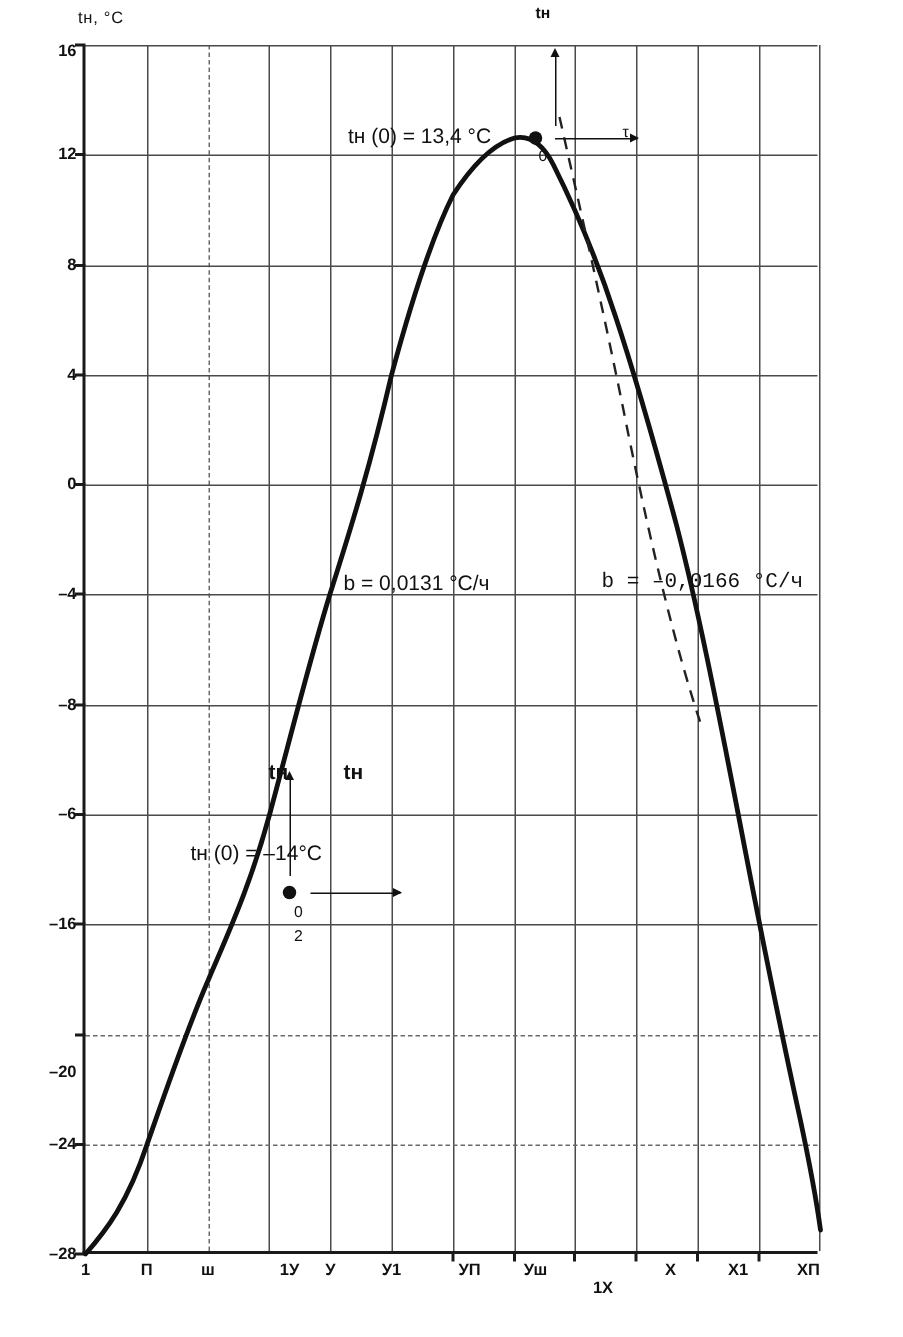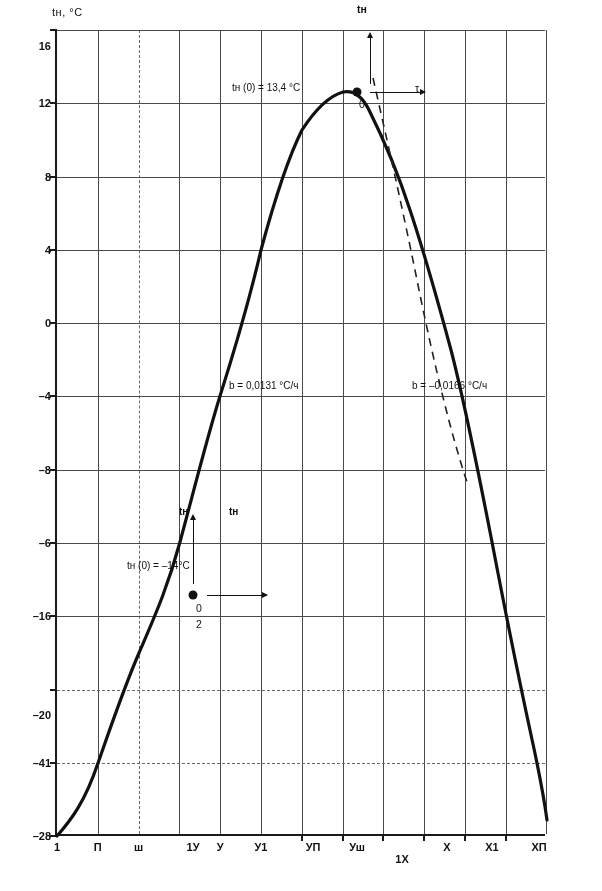--- a/index.html
+++ b/index.html
@@ -15,21 +15,21 @@
   .gridv.dash{width:0;background:transparent;border-left:1px dashed #6a6a6a;}
   .gridh.dash{height:0;background:transparent;border-top:1px dashed #6a6a6a;}
 
   .ytick{position:absolute;right:100%;margin-right:6px;transform:translateY(-50%);font-size:11px;font-weight:bold;white-space:nowrap;}
   .ytickmark{position:absolute;left:-7px;width:7px;height:2px;background:#1a1a1a;transform:translateY(-1px);}
 
   .xtick{position:absolute;top:100%;margin-top:7px;transform:translateX(-50%);font-size:11px;font-weight:bold;white-space:nowrap;}
   .xtickmark{position:absolute;top:100%;width:2px;height:7px;background:#1a1a1a;transform:translateX(-1px);}
 
   .ann{position:absolute;font-size:10.5px;white-space:nowrap;}
-  .ann.big{font-size:10px;}
+  .ann.big{font-size:14px;}
 
   svg.curve{position:absolute;left:0;top:0;width:490px;height:806px;overflow:visible;}
 
   .marker{position:absolute;width:9px;height:9px;border-radius:50%;background:#111;transform:translate(-50%,-50%);}
 
   .arrow-h{position:absolute;height:1px;background:#111;}
   .arrow-h:after{content:"";position:absolute;right:-1px;top:-3px;border-left:6px solid #111;border-top:3.5px solid transparent;border-bottom:3.5px solid transparent;}
   .arrow-v{position:absolute;width:1px;background:#111;}
   .arrow-v:after{content:"";position:absolute;left:-3px;top:-6px;border-bottom:6px solid #111;border-left:3.5px solid transparent;border-right:3.5px solid transparent;}
 </style>
@@ -60,41 +60,41 @@
     <div class="gridh" style="top:146.5px;"></div>
     <div class="gridh" style="top:219.8px;"></div>
     <div class="gridh" style="top:293.1px;"></div>
     <div class="gridh" style="top:366.4px;"></div>
     <div class="gridh" style="top:439.6px;"></div>
     <div class="gridh" style="top:512.9px;"></div>
     <div class="gridh" style="top:586.2px;"></div>
     <div class="gridh dash" style="top:659.5px;"></div>
     <div class="gridh dash" style="top:732.7px;"></div>
 
-    <div class="ytick" style="top:16px;">16</div>
+    <div class="ytick" style="top:4px;">16</div>
     <div class="ytickmark" style="top:0px;"></div>
     <div class="ytick" style="top:73.3px;">12</div>
     <div class="ytickmark" style="top:73.3px;"></div>
     <div class="ytick" style="top:146.5px;">8</div>
     <div class="ytickmark" style="top:146.5px;"></div>
     <div class="ytick" style="top:219.8px;">4</div>
     <div class="ytickmark" style="top:219.8px;"></div>
     <div class="ytick" style="top:293.1px;">0</div>
     <div class="ytickmark" style="top:293.1px;"></div>
     <div class="ytick" style="top:366.4px;">–4</div>
     <div class="ytickmark" style="top:366.4px;"></div>
     <div class="ytick" style="top:439.6px;">–8</div>
     <div class="ytickmark" style="top:439.6px;"></div>
     <div class="ytick" style="top:512.9px;">–6</div>
     <div class="ytickmark" style="top:512.9px;"></div>
     <div class="ytick" style="top:586.2px;">–16</div>
     <div class="ytickmark" style="top:586.2px;"></div>
     <div class="ytick" style="top:685px;">–20</div>
     <div class="ytickmark" style="top:659.5px;"></div>
-    <div class="ytick" style="top:732.7px;">–41</div>
+    <div class="ytick" style="top:732.7px;">–24</div>
     <div class="ytickmark" style="top:732.7px;"></div>
     <div class="ytick" style="top:806px;">–28</div>
     <div class="ytickmark" style="top:806px;"></div>
 
     <div class="xtick" style="left:0px;">1</div>
     <div class="xtick" style="left:40.8px;">П</div>
     <div class="xtick" style="left:81.6px;">ш</div>
     <div class="xtick" style="left:136px;">1У</div>
     <div class="xtick" style="left:163.2px;">У</div>
     <div class="xtick" style="left:204.0px;">У1</div>
@@ -132,21 +132,21 @@
     <div class="marker" style="left:300px;top:62px;"></div>
     <div class="ann big" style="left:175px;top:52px;">tн (0) = 13,4 °C</div>
 
     <div class="arrow-v" style="left:313px;top:8px;height:46px;"></div>
     <div class="arrow-h" style="left:313px;top:62px;width:55px;"></div>
     <div class="ann" style="left:300px;top:-27px;font-weight:bold;">tн</div>
     <div class="ann" style="left:302px;top:68px;">0</div>
     <div class="ann" style="left:358px;top:52px;">τ</div>
 
     <div class="ann big" style="left:172px;top:350px;">b = 0,0131 °С/ч</div>
-    <div class="ann big" style="left:355px;top:350px;">b = –0,0166 °С/ч</div>
+    <div class="ann big" style="left:344px;top:350px;font-family:Liberation Mono, monospace;">b = –0,0166 °С/ч</div>
 
     <div class="ann big" style="left:122px;top:476px;font-weight:bold;">tн</div>
     <div class="ann big" style="left:172px;top:476px;font-weight:bold;">tн</div>
 
     <div class="arrow-v" style="left:136px;top:490px;height:64px;"></div>
     <div class="marker" style="left:136px;top:565px;"></div>
     <div class="arrow-h" style="left:150px;top:565px;width:60px;"></div>
     <div class="ann big" style="left:30px;top:530px;padding-left:40px;">tн (0) = –14°C</div>
     <div class="ann" style="left:139px;top:572px;">0</div>
     <div class="ann" style="left:139px;top:588px;">2</div>

